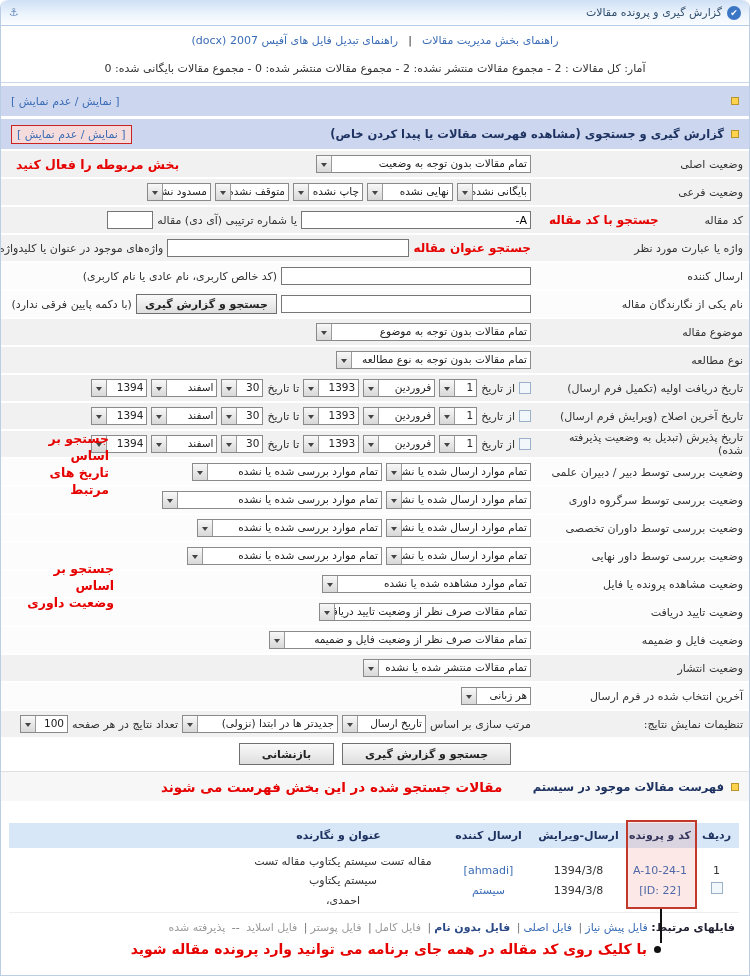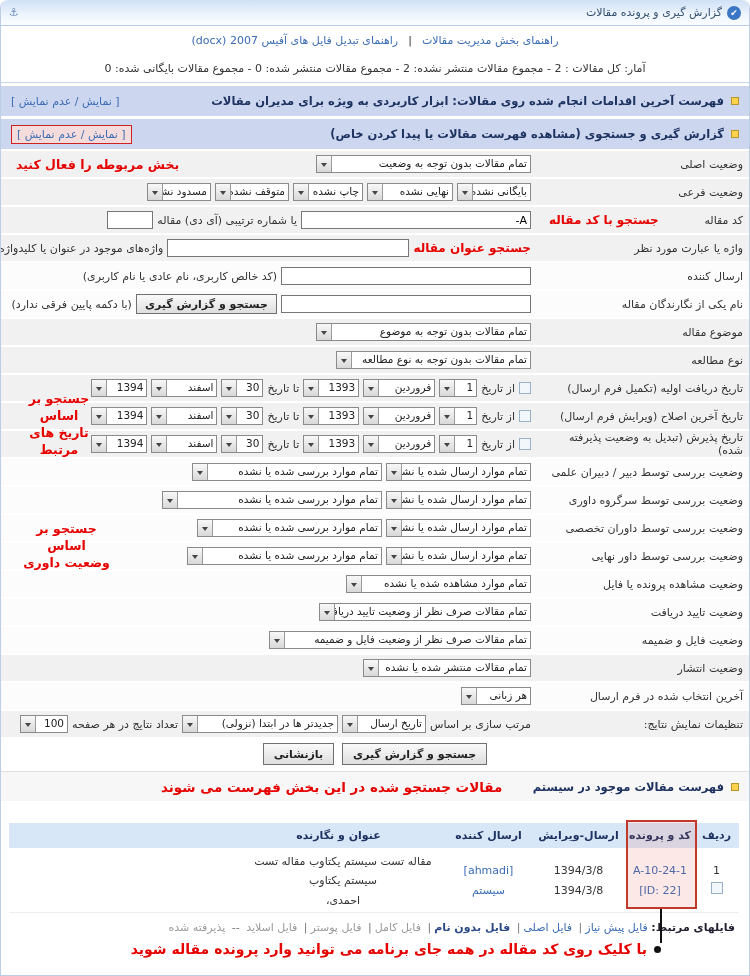--- a/index.html
+++ b/index.html
@@ -44,27 +44,27 @@
   .sel { display:inline-flex; align-items:stretch; height:18px; border:1px solid #8a8a8a;
          background:#fff; }
   .sel .txt { flex:1; font-size:10.5px; padding:1px 3px 0; white-space:nowrap; overflow:hidden; color:#222; }
   .sel .arrow { flex:0 0 15px; background:linear-gradient(#f8f8f8,#d8d8d8);
                 border-right:1px solid #9a9a9a; display:flex; align-items:center; justify-content:center; }
   .sel .arrow::after { content:""; width:0; height:0; border:3px solid transparent; border-top:4px solid #444; margin-top:4px; }
 
   .tin { height:18px; border:1px solid #767676; background:#fff; font:inherit; padding:0 3px; direction:rtl; }
   .cb { width:12px; height:12px; border:1px solid #9ab0c8; background:#f2f7fc; display:inline-block; flex:0 0 12px; }
   .btn { font:inherit; font-weight:bold; color:#222; background:linear-gradient(#fafafa,#dedede);
-         border:1px solid #707070; padding:2px 10px; height:22px; cursor:pointer; }
+         border:1px solid #707070; padding:2px 22px; height:22px; cursor:pointer; }
   .btn.inline { height:20px; padding:1px 8px; }
   .btnrow { height:30px; display:flex; align-items:center; justify-content:center; gap:8px; background:#fff; }
 
   
   .ann { position:absolute; color:#e60000; font-weight:bold; font-size:12.5px; white-space:nowrap; z-index:5; }
-  .ann.center { text-align:center; white-space:normal; line-height:17px; }
+  .ann.center { white-space:normal; line-height:17px;margin-top:40px; }
   .ann-inline { color:#e60000; font-weight:bold; font-size:12px; white-space:nowrap; }
   .redbox { position:absolute; left:625px; top:820px; width:71px; height:89px;
             border:2px solid #c0392b; background:rgba(231,76,60,0.12); z-index:4; }
   .vline { position:absolute; left:659px; top:909px; width:2px; height:34px; background:#111; z-index:4; }
   .ann-bottom { position:absolute; top:941px; right:88px; color:#e60000; font-weight:bold;
                 font-size:14px; white-space:nowrap; z-index:5; display:flex; align-items:center; }
   .dot { width:7px; height:7px; border-radius:50%; background:#111; margin-left:7px; display:inline-block; }
 
   
   .reshdr { height:30px; margin-top:2px; background:#f7f7f7; border-top:1px solid #e0e0e0;
@@ -97,21 +97,20 @@
   <div class="helprow">
     <a>راهنمای بخش مدیریت مقالات</a>
     <span>|</span>
     <a>راهنمای تبدیل فایل های آفیس 2007 (docx)</a>
   </div>
 
   <div class="statsrow">آمار: کل مقالات : 2 - مجموع مقالات منتشر نشده: 2 - مجموع مقالات منتشر شده: 0 - مجموع مقالات بایگانی شده: 0</div>
 
   <div class="sechdr">
     <span class="bullet"></span>
-    <span class="sectitle">فهرست آخرین اقدامات انجام شده روی مقالات: ابزار کاربردی به ویژه برای مدیران مقالات</span>
     <a class="toggle">[ نمایش / عدم نمایش ]</a>
   </div>
 
   <div class="sechdr">
     <span class="bullet"></span>
     <span class="sectitle">گزارش گیری و جستجوی (مشاهده فهرست مقالات یا پیدا کردن خاص)</span>
     <a class="toggle red-box">[ نمایش / عدم نمایش ]</a>
   </div>
 
   <div class="form">
@@ -391,21 +390,21 @@
             <span class="arrow"></span>
           </span>
       </div>
     </div>
 
     <div class="frow white">
       <div class="flabel">
           <span>وضعیت مشاهده پرونده یا فایل</span>
         </div>
       <div class="fctrl">
-        <span class="sel" style="width:185px">
+        <span class="sel" style="width:209px">
             <span class="txt">تمام موارد مشاهده شده یا نشده</span>
             <span class="arrow"></span>
           </span>
       </div>
     </div>
 
     <div class="frow white">
       <div class="flabel">
           <span>وضعیت تایید دریافت</span>
         </div>

